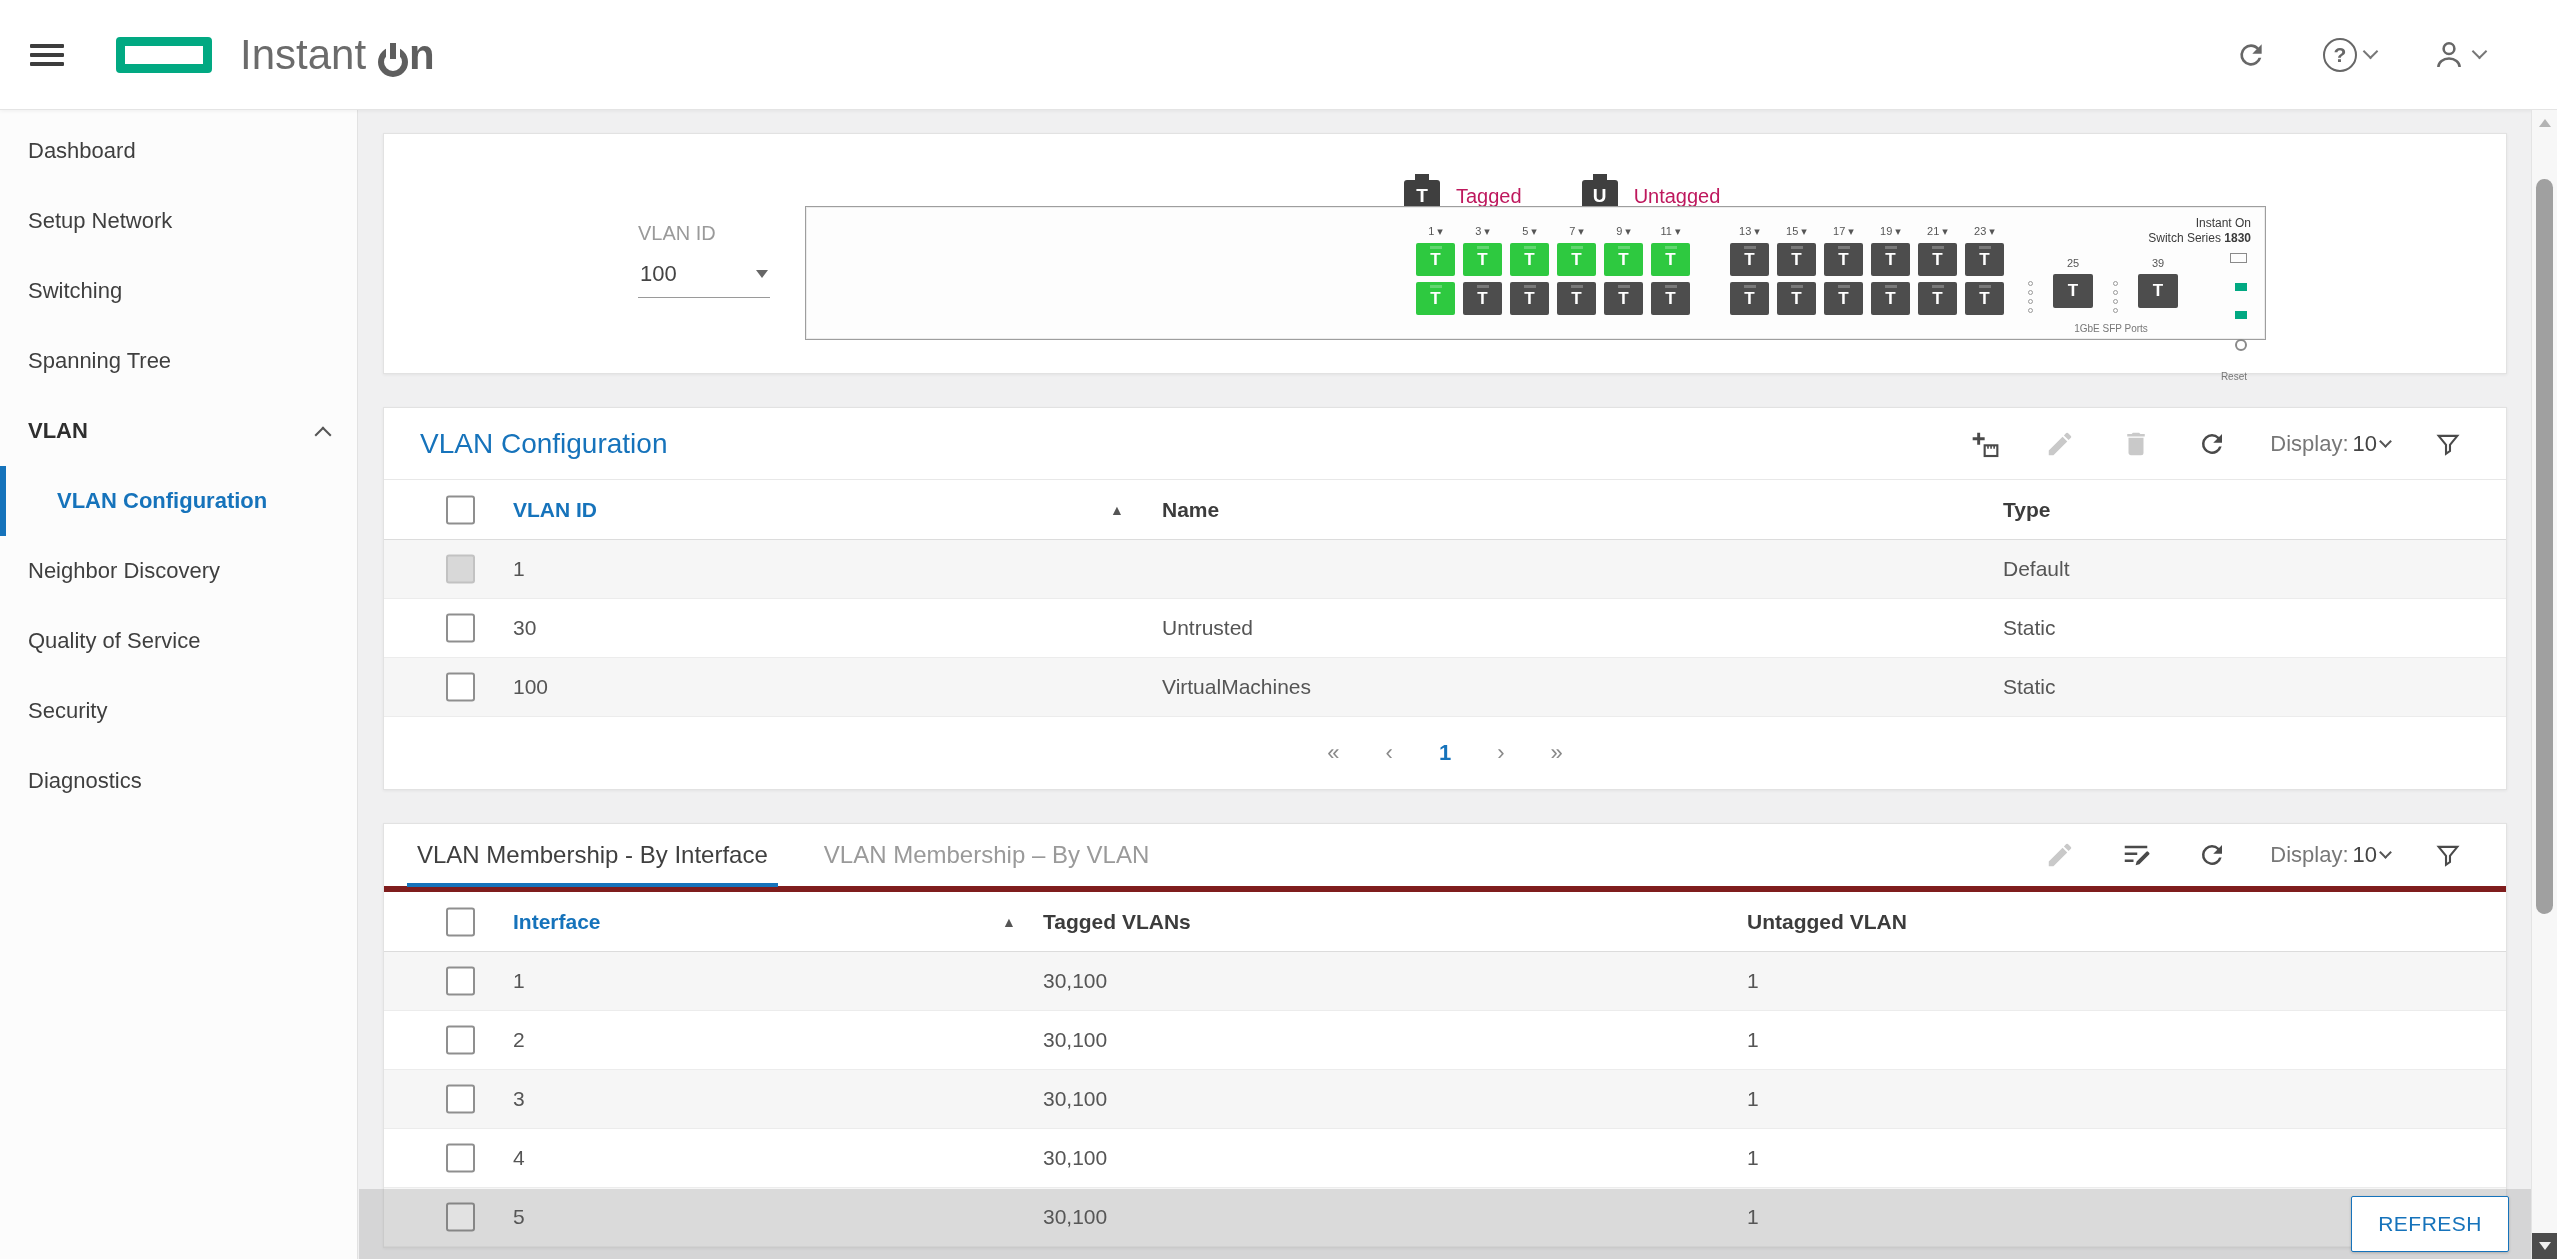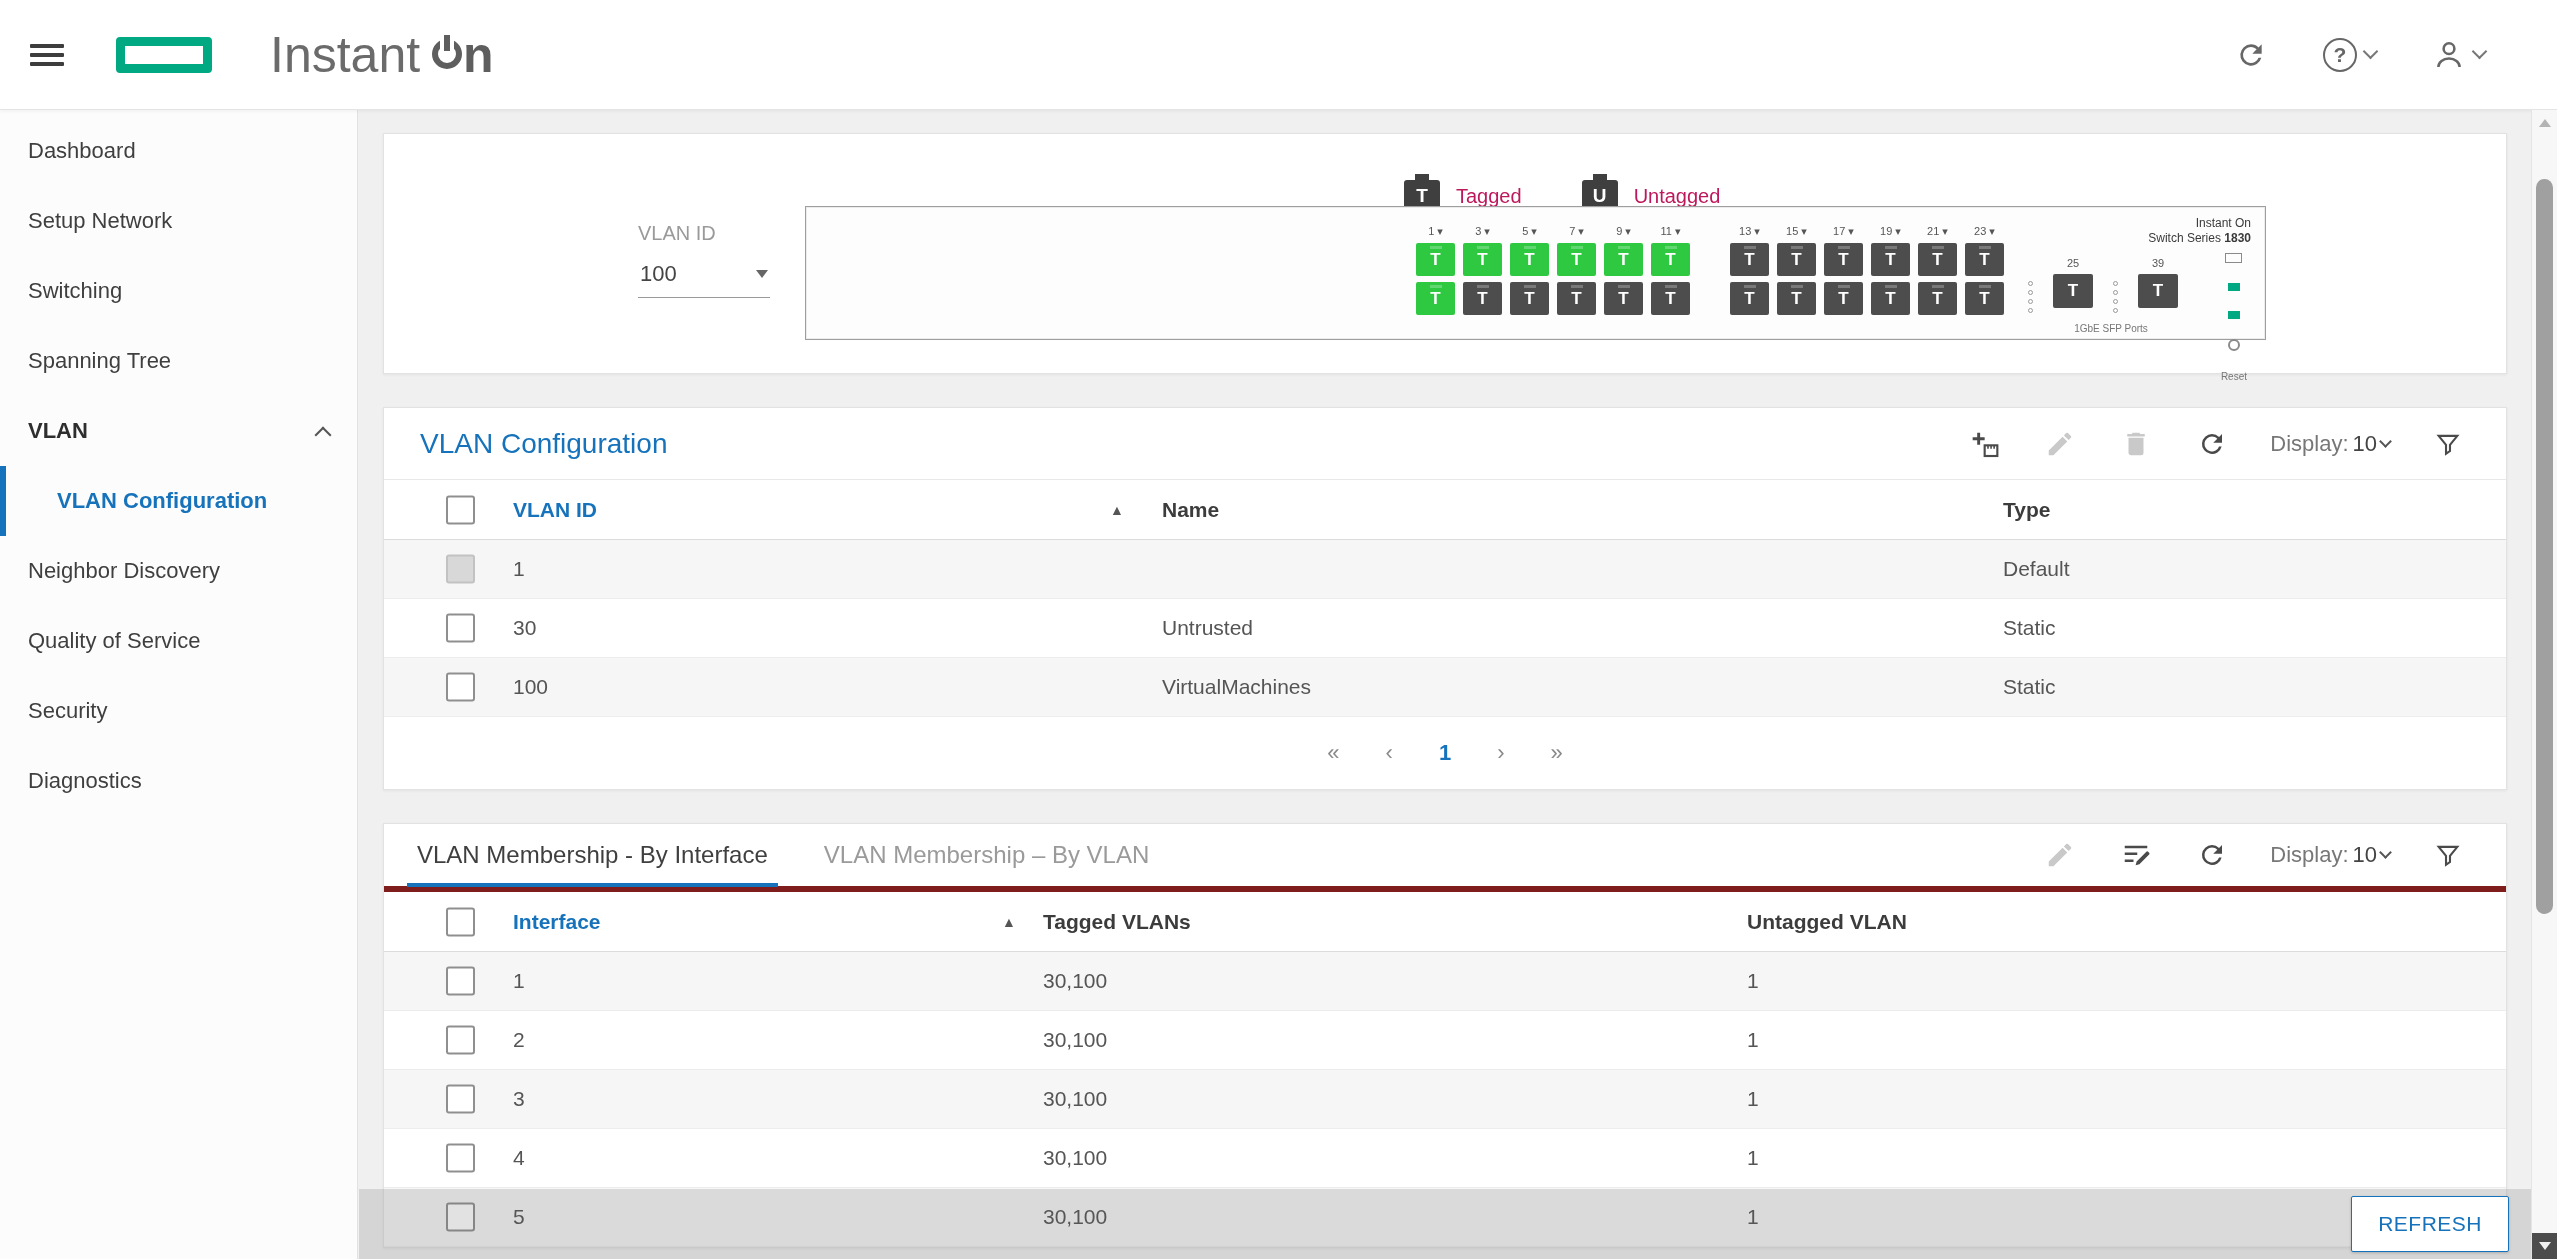--- a/index.html
+++ b/index.html
@@ -12,21 +12,21 @@
   html,body{width:2557px;height:1259px;overflow:hidden;background:#f0f0f1;
     font-family:"Liberation Sans",sans-serif;}
 
   
   .topbar{position:absolute;top:0;left:0;width:2557px;height:110px;background:#fff;
     border-bottom:1px solid #e4e4e4;box-shadow:0 1px 4px rgba(0,0,0,.06);
     display:flex;align-items:center;z-index:10}
   .hamburger{margin-left:30px;width:34px;cursor:pointer}
   .hamburger div{height:4px;background:#3d3d3d;margin:5px 0;border-radius:1px}
   .hpe-logo{margin-left:52px;width:96px;height:36px;border:9px solid var(--green-brand);border-radius:4px}
-  .wordmark{margin-left:58px;display:flex;align-items:center;color:#6b6b6b;font-size:50px}
+  .wordmark{margin-left:28px;display:flex;align-items:flex-end;color:#6b6b6b;font-size:42px}
   .wordmark .suffix{font-weight:bold;color:#5e5e5e}
   .power-o{display:inline-block;width:30px;height:30px;border:6px solid #5e5e5e;border-radius:50%;
     position:relative;margin:0 1px 2px 12px}
   .power-o::before{content:"";position:absolute;top:-10px;left:50%;transform:translateX(-50%);
     width:6px;height:16px;background:#5e5e5e;border-left:4px solid #fff;border-right:4px solid #fff}
   .top-icons{margin-left:auto;margin-right:72px;display:flex;align-items:center;gap:56px;color:#676767}
   .icon-btn{display:flex;align-items:center;gap:8px;cursor:pointer;color:#676767}
   .q-circle{width:34px;height:34px;border:2px solid #676767;border-radius:50%;display:flex;
     align-items:center;justify-content:center;font-size:21px;font-weight:bold;color:#676767}
   .chev{width:11px;height:11px;border-right:2px solid #777;border-bottom:2px solid #777;
@@ -83,21 +83,21 @@
   .dot-col i{width:5px;height:5px;border:1px solid #999;border-radius:50%}
   .sfp-col{display:flex;flex-direction:column;align-items:center;gap:5px}
   .sfp-num{font-size:11px;color:#555}
   .sfp-port{width:40px;height:34px;background:var(--port-dark);border-radius:2px;color:#fff;
     font-size:17px;font-weight:bold;display:flex;align-items:center;justify-content:center;cursor:pointer}
   .sfp-caption{position:absolute;left:1205px;top:116px;width:200px;text-align:center;
     font-size:10px;color:#777}
   .sw-brand{position:absolute;right:14px;top:9px;text-align:right;font-size:12px;color:#3a3a3a;line-height:15px}
   .sw-brand .model{font-weight:bold}
   .led-cluster{position:absolute;right:18px;top:46px;display:flex;flex-direction:column;
-    align-items:center;gap:20px}
+    align-items:flex-end;gap:20px}
   .led-sq{width:17px;height:10px;border:1px solid #8a8a8a}
   .led-sq.green{background:var(--green-brand);border-color:var(--green-brand);width:12px;height:8px}
   .reset-circle{width:12px;height:12px;border:2px solid #8a8a8a;border-radius:50%}
   .reset-label{font-size:10px;color:#777}
 
   
   .panel-head{height:72px;display:flex;align-items:center;padding:0 40px 0 36px;
     border-bottom:1px solid #e8e8e8}
   .panel-title{font-size:28px;color:var(--blue)}
   .toolbar{margin-left:auto;display:flex;align-items:center;gap:40px;align-self:center}

